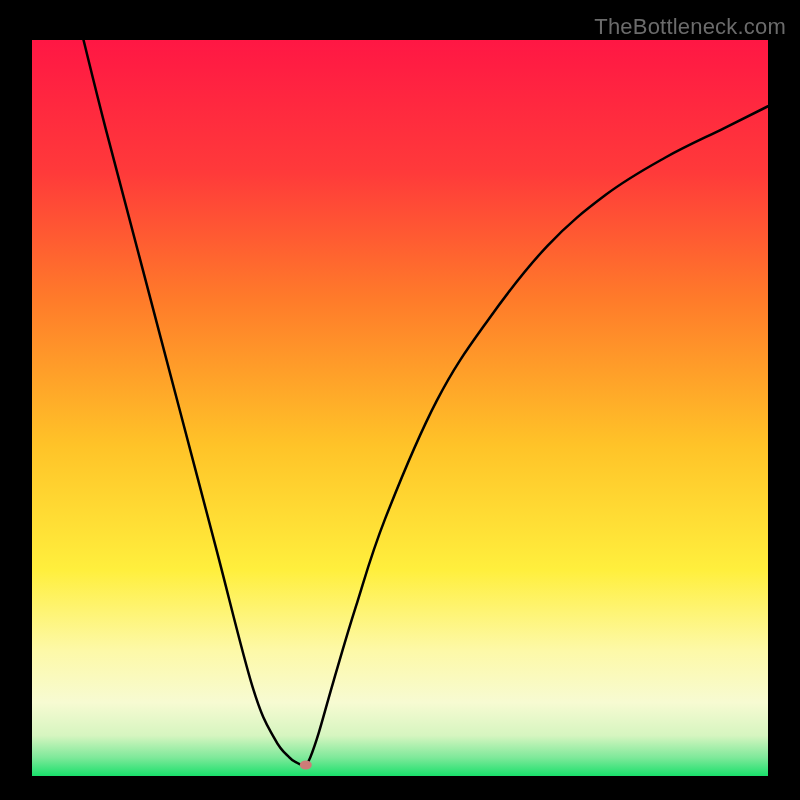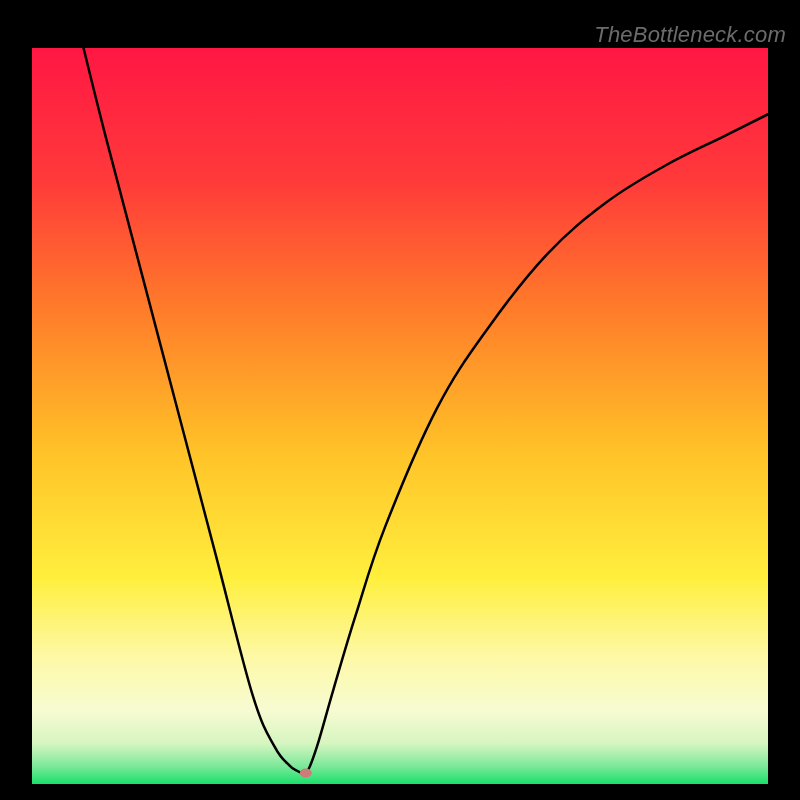--- a/index.html
+++ b/index.html
@@ -6,24 +6,23 @@
     margin: 0;
     padding: 0;
     width: 800px;
     height: 800px;
     overflow: hidden;
     background: #000;
     font-family: Arial, Helvetica, sans-serif;
   }
   .frame {
     position: absolute;
-    top: 16px; left: 0;
+    top: 8px; left: 0;
     width: 800px; height: 564px;
     background: #000;
-    font-style: italic;
   }
   .plot {
     position: absolute;
     top: 32px;
     left: 32px;
     width: 736px;
     height: 736px;
     overflow: hidden;
   }
   .watermark {

